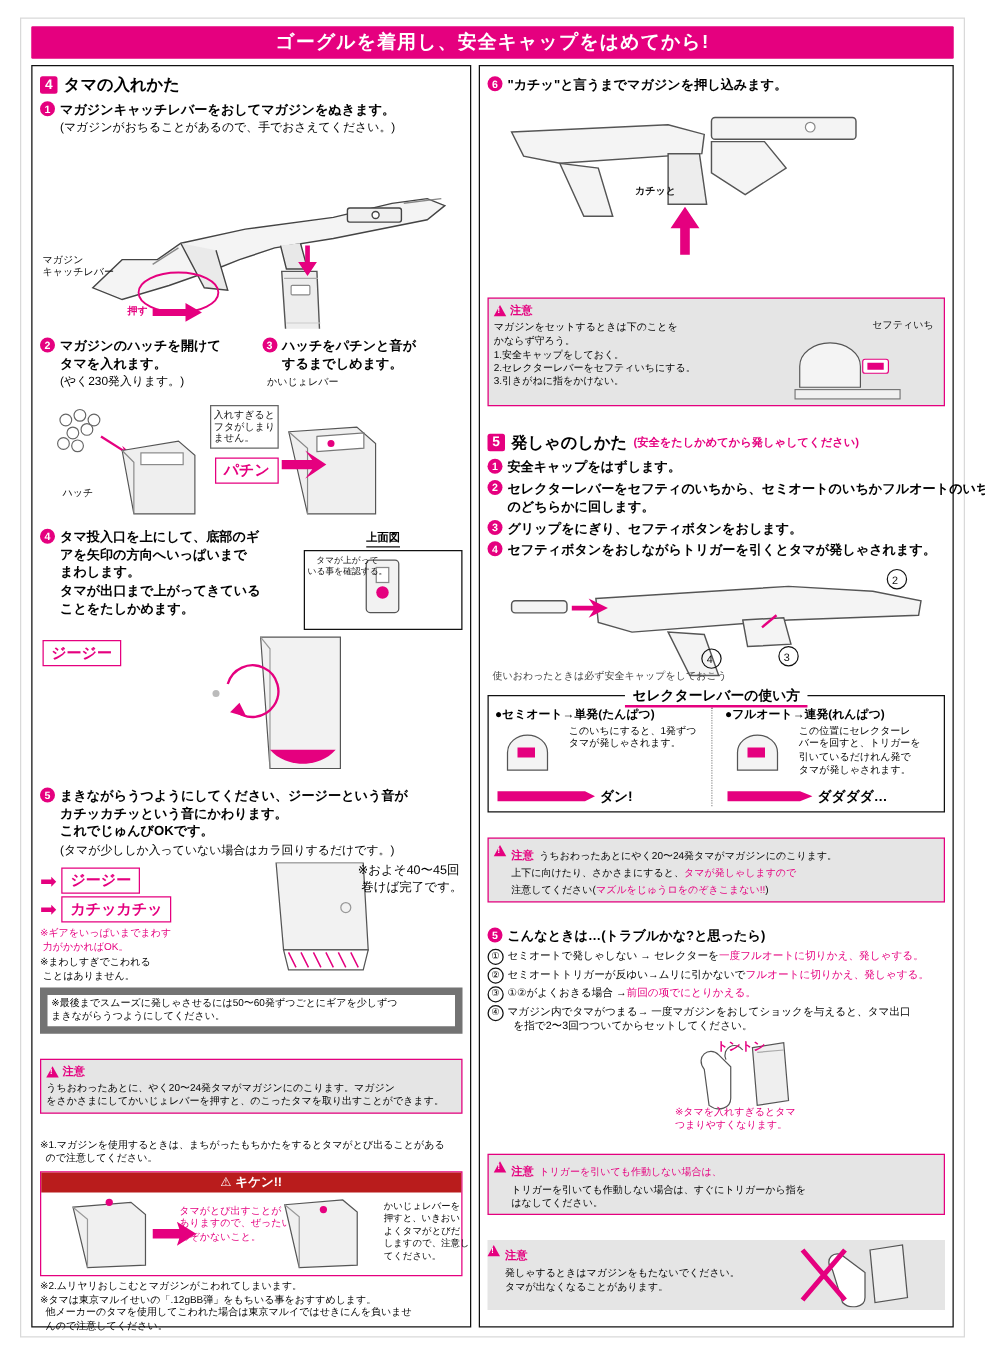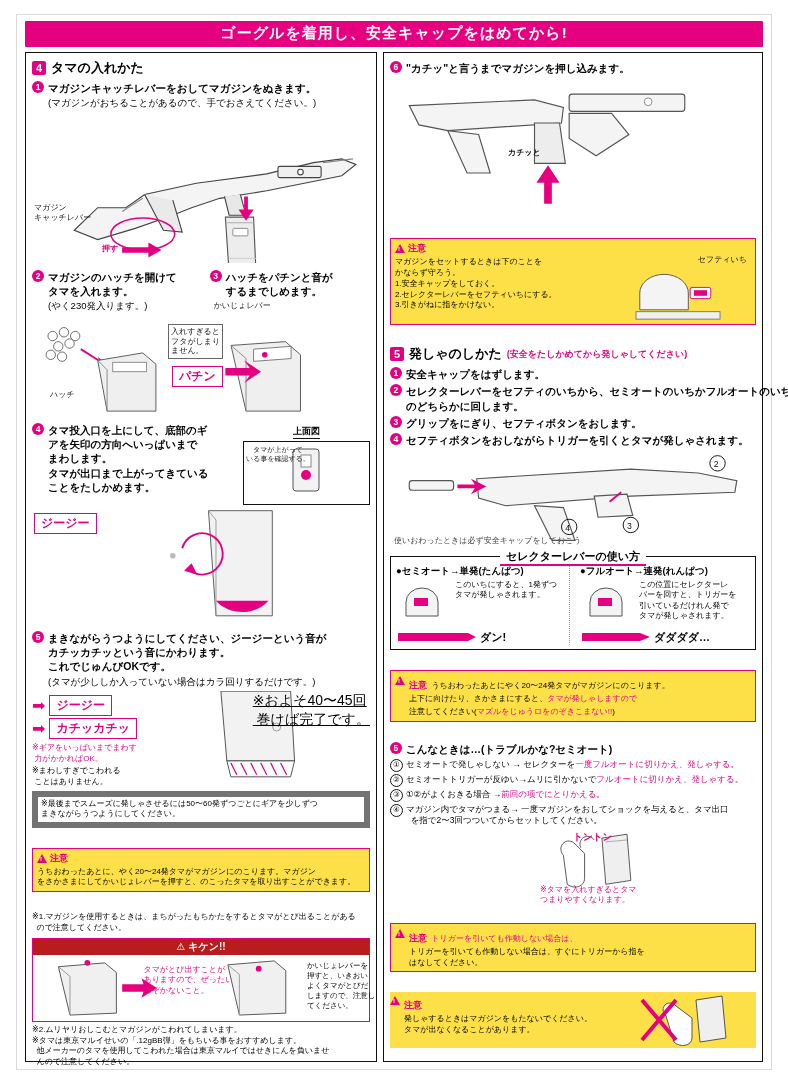--- a/index.html
+++ b/index.html
@@ -35,21 +35,21 @@
   .step .txt{font-weight:bold;}
   .sub{font-size:9.5px;font-weight:normal;}
   .tiny{font-size:8px;line-height:1.3;}
   .pink-t{color:#e5007f;}
   
   .art{position:relative;margin:2px 0 4px 0;}
   .cap{position:absolute;font-size:8px;line-height:1.2;color:#111;}
   .lbl-box{border:1.5px solid #e5007f;color:#e5007f;font-weight:bold;font-size:12px;
     padding:1px 6px;display:inline-block;background:#fff;}
   
-  .caution{border:1px solid #e5007f;background:#fde047;padding:3px 4px;margin:20px 0;}
+  .caution{border:1px solid #e5007f;background:#e5e5e5;padding:3px 4px;margin:20px 0;}
   .caution-head{display:flex;align-items:center;gap:3px;color:#e5007f;font-weight:bold;font-size:9px;}
   .tri{width:0;height:0;border-left:5px solid transparent;border-right:5px solid transparent;
     border-bottom:9px solid #e5007f;position:relative;}
   .tri:after{content:"!";position:absolute;left:-2px;top:2px;color:#fff;font-size:6px;font-weight:bold;}
   .caution-body{font-size:8px;line-height:1.35;margin-top:2px;}
   .danger{border:1.5px solid #e5007f;margin-top:4px;}
   .danger-head{background:#b91c1c;color:#fff;text-align:center;font-weight:bold;font-size:10px;padding:1px 0;}
   .danger-body{display:flex;gap:4px;padding:4px;}
   .note-pink{color:#e5007f;font-size:8px;line-height:1.3;}
   .note{font-size:8px;line-height:1.35;}
@@ -249,21 +249,21 @@
        </div>
        <div style="width:54%;position:relative;height:92px;">
          <svg viewBox="0 0 180 92" width="100%" height="92">
            <path d="M30 0 L100 0 L104 70 L36 70 Z" fill="#f2f2f2" stroke="#555"></path>
            <path d="M36 70 L104 70 L100 86 L40 86 Z" fill="#fff" stroke="#555"></path>
            <g stroke="#e5007f" stroke-width="1.2" fill="none">
              <path d="M40 72 l6 12 M50 72 l6 12 M60 72 l6 12 M70 72 l6 12 M80 72 l6 12 M90 72 l6 12"></path>
            </g>
            <circle cx="86" cy="36" r="4" fill="none" stroke="#999"></circle>
          </svg>
-         <div class="note" style="position:absolute;right:0;top:0;white-space:pre;font-size:14px;text-decoration:underline;">※およそ40〜45回
+         <div class="note" style="position:absolute;right:0;top:0;white-space:pre;font-size:10px;">※およそ40〜45回
  巻けば完了です。</div>
        </div>
      </div>
 
      <div class="bar-note" style="white-space:pre;">※最後までスムーズに発しゃさせるには50〜60発ずつごとにギアを少しずつ
 まきながらうつようにしてください。</div>
 
      <div class="caution">
        <div class="caution-head">
               <span class="tri"></span>
@@ -461,21 +461,21 @@
            </div>
            <div class="caution-body">
              <span>注意してください(</span><span class="pink-t">マズルをじゅうロをのぞきこまない!!</span><span>)</span>
            </div>
          </div>
        </div>
      </div>
 
      <div class="step" style="margin-top:4px;">
        <span class="circ pink">5</span>
-       <span class="txt">こんなときは…(トラブルかな?セミオート)</span>
+       <span class="txt">こんなときは…(トラブルかな?と思ったら)</span>
      </div>
 
      <div class="tr-item">
        <span class="tr-num">①</span>
        <span><span>セミオートで発しゃしない → セレクターを</span><span class="pink-t">一度フルオートに切りかえ、発しゃする。</span></span>
      </div>
      <div class="tr-item">
        <span class="tr-num">②</span>
        <span><span>セミオートトリガーが反ゆい→ムリに引かないで</span><span class="pink-t">フルオートに切りかえ、発しゃする。</span></span>
      </div>

